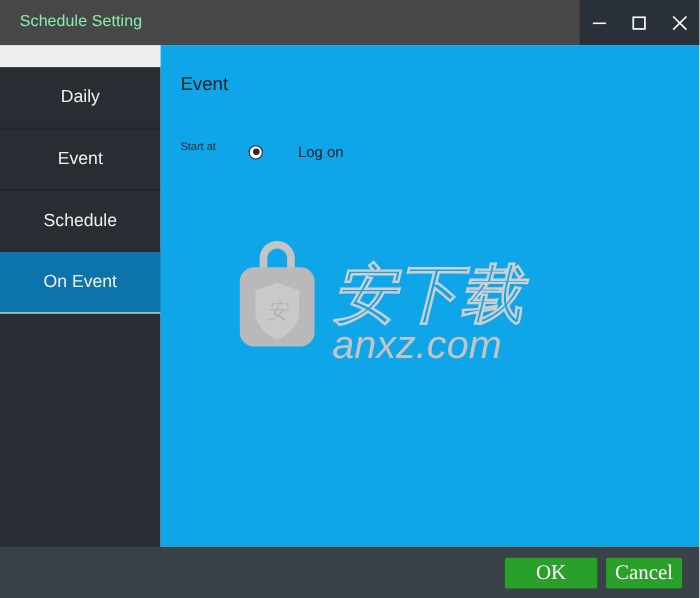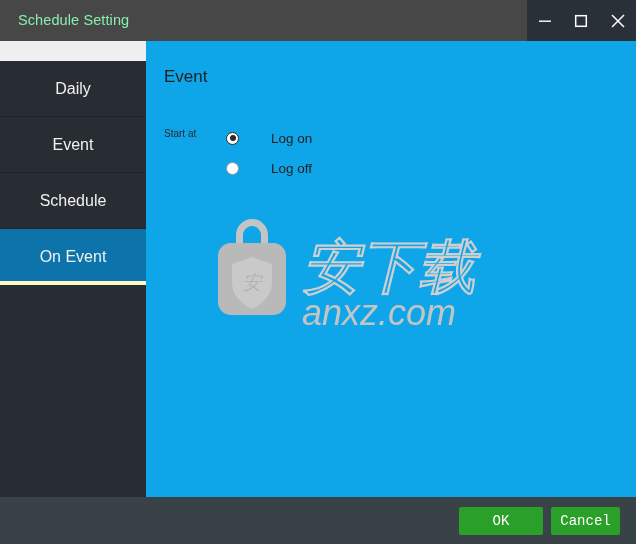--- a/index.html
+++ b/index.html
@@ -74,21 +74,21 @@
     line-height: 56px;
     text-align: center;
     color: #f0f0f0;
     font-size: 16px;
     box-sizing: border-box;
     border-bottom: 1px solid #20252a;
     cursor: default;
   }
   .sidebar-item.active {
     background: #0d74ab;
-    border-bottom: 4px solid #fef9c3;
+    border-bottom: 1px solid #fef9c3;
   }
 
   
   .content {
     position: absolute;
     left: 146px;
     top: 41px;
     width: 490px;
     height: 456px;
     background: #0ea5e9;
@@ -175,27 +175,27 @@
     width: 636px;
     height: 47px;
     background: #394247;
   }
   .btn {
     position: absolute;
     top: 10px;
     height: 28px;
     line-height: 28px;
     text-align: center;
-    font-size: 14px;
+    font-size: 19px;
     color: #ffffff;
     background: #2aa02a;
     border: none;
     border-radius: 2px;
     padding: 0;
-    font-family: Liberation Mono, monospace;
+    font-family: Liberation Serif, serif;
     cursor: default;
   }
   .btn-ok    { left: 459px; width: 84px; }
   .btn-cancel{ left: 551px; width: 69px; }
 </style>
 </head>
 <body>
 
 <div class="window">
 
@@ -247,24 +247,20 @@
 
     <div class="section-title">Event</div>
 
     <div class="field-row">
       <div class="field-label">Start at</div>
       <div class="radio-group">
         <div class="radio-row">
           <span class="radio checked"></span>
           <span class="radio-label">Log on</span>
         </div>
-        <div class="radio-row">
-          <span class="radio"></span>
-          <span class="radio-label">Log off</span>
-        </div>
       </div>
     </div>
 
     <div class="watermark">
       <svg width="290" height="120" viewBox="0 0 290 120">
 
         <g>
           <path d="M30 18 a16 16 0 0 1 32 0 l0 10 l-7 0 l0 -10 a9 9 0 0 0 -18 0 l0 10 l-7 0 z" fill="#c4c4c4"></path>
           <rect x="12" y="26" width="68" height="72" rx="13" fill="#b9b9b9"></rect>
           <path d="M46 40 l20 7 l0 18 c0 14 -10 22 -20 27 c-10 -5 -20 -13 -20 -27 l0 -18 z" fill="#c9c9c9"></path>

